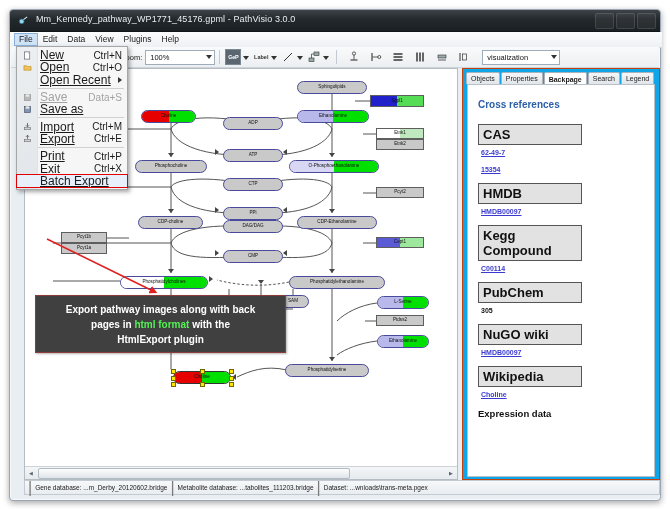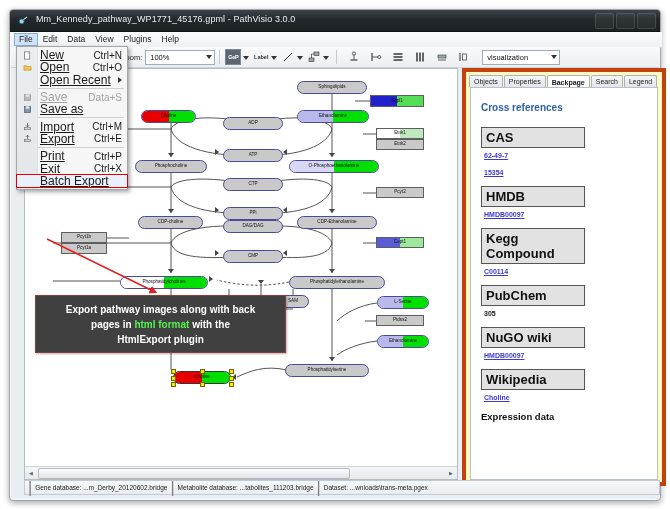--- a/index.html
+++ b/index.html
@@ -98,21 +98,21 @@
     background:linear-gradient(180deg,#f4f6f8,#e6eaee);border-top:1px solid #ccd2d8;
     display:flex;align-items:center;}
   .hs-thumb{position:absolute;left:13px;top:1px;height:9px;width:310px;
     background:linear-gradient(180deg,#fdfdfd,#dfe4e9);border:1px solid #b2bac2;border-radius:2px;}
   .hs-arrow{width:12px;height:12px;display:flex;align-items:center;justify-content:center;
     font-size:5px;color:#5a6570;}
   .hs-arrow.right{position:absolute;right:0;top:0;}
 
   
   .rightpanel{position:absolute;left:452px;top:58px;width:196px;height:410px;
-    background:#fef9c3;border:4px solid #c2410c;}
+    background:#0ea5e9;border:1px solid #c2410c;}
   .tabs{position:absolute;left:0;top:0;width:100%;height:15px;display:flex;
     align-items:flex-end;padding-left:3px;box-sizing:border-box;}
   .tab{font-size:7px;color:#1b1b1b;padding:1.5px 4px 1.5px;border:1px solid #aab3bb;
     border-bottom:none;background:linear-gradient(180deg,#f4f6f8,#e2e6ea);margin-right:1px;
     border-radius:2px 2px 0 0;line-height:8px;}
   .tab.sel{background:#ffffff;font-weight:bold;padding-top:2.5px;position:relative;top:1px;}
   .bp-body{position:absolute;left:4px;top:15px;width:186px;height:391px;background:#fff;
     border:1px solid #b9c1c8;overflow:hidden;}
   .bp-inner{position:absolute;left:0;top:0;right:0;padding:6px 10px;}
   .bp-h1{font-size:10px;font-weight:bold;color:#2b5fa8;margin:8px 0 14px 0;}

